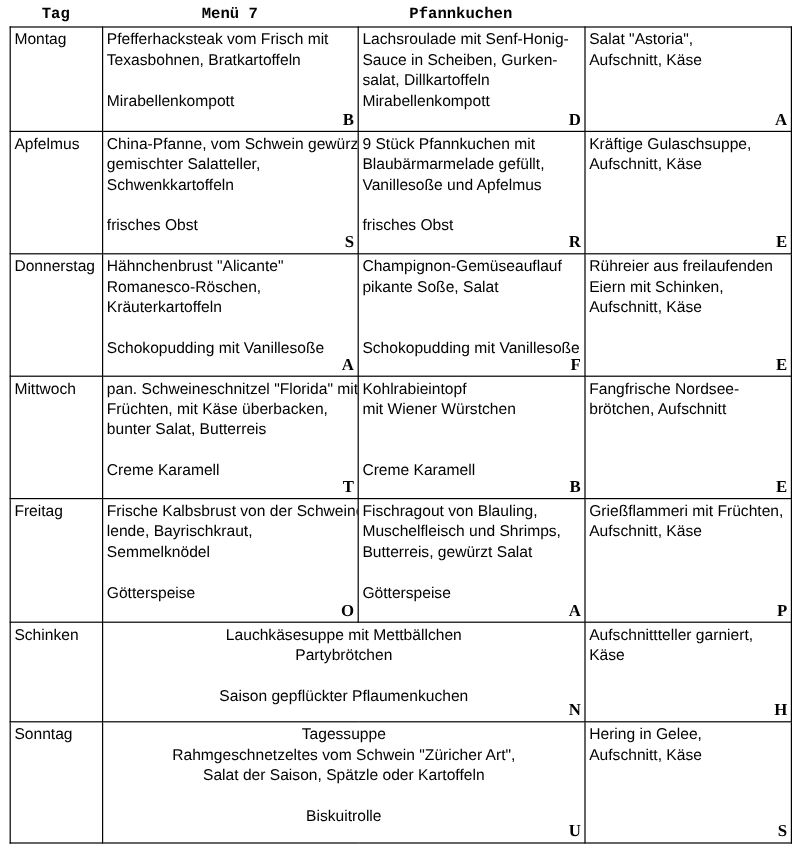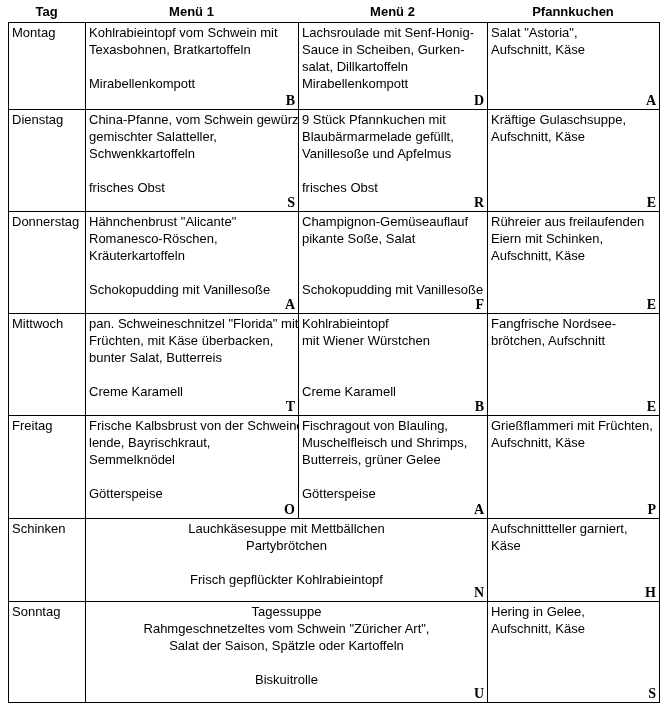--- a/index.html
+++ b/index.html
@@ -18,20 +18,21 @@
     position: relative;
     width: 665px;
     height: 711px;
     background: #ffffff;
   }
   .header-row {
     display: flex;
     margin-left: 8px;
     padding-top: 4px;
     height: 18px;
+    font-family: Liberation Mono, monospace;
   }
   .header-cell {
     font-weight: bold;
     text-align: center;
     font-size: 13px;
   }
   .hc1 { width: 77px; }
   .hc2 { width: 213px; }
   .hc3 { width: 189px; }
   .hc4 { width: 172px; }
@@ -78,58 +79,57 @@
   tr.h83  { height: 83px; }
   tr.h101 { height: 101px; }
 </style>
 </head>
 <body>
 
 <div class="page">
 
   <div class="header-row">
     <div class="header-cell hc1">Tag</div>
-    <div class="header-cell hc2">Menü 1</div>
-    <div class="header-cell hc3">Menü 2</div>
+    <div class="header-cell hc2">Menü 7</div>
     <div class="header-cell hc4">Pfannkuchen</div>
   </div>
 
   <table class="menu-table">
     <colgroup>
       <col style="width:77px">
       <col style="width:213px">
       <col style="width:189px">
       <col style="width:172px">
     </colgroup>
     <tbody>
       <tr class="h87">
         <td class="day-cell">Montag</td>
         <td class="menu-cell">
-          <div class="cell-text">Kohlrabieintopf vom Schwein mit
+          <div class="cell-text">Pfefferhacksteak vom Frisch mit
 Texasbohnen, Bratkartoffeln
 
 Mirabellenkompott</div>
           <div class="letter">B</div>
         </td>
         <td class="menu-cell">
           <div class="cell-text">Lachsroulade mit Senf-Honig-
 Sauce in Scheiben, Gurken-
 salat, Dillkartoffeln
 Mirabellenkompott</div>
           <div class="letter">D</div>
         </td>
         <td class="dinner-cell">
           <div class="cell-text">Salat "Astoria",
 Aufschnitt, Käse</div>
           <div class="letter">A</div>
         </td>
       </tr>
 
       <tr class="h102">
-        <td class="day-cell">Dienstag</td>
+        <td class="day-cell">Apfelmus</td>
         <td class="menu-cell">
           <div class="cell-text">China-Pfanne, vom Schwein gewürzt,
 gemischter Salatteller,
 Schwenkkartoffeln
 
 frisches Obst</div>
           <div class="letter">S</div>
         </td>
         <td class="menu-cell">
           <div class="cell-text">9 Stück Pfannkuchen mit
@@ -203,39 +203,39 @@
           <div class="cell-text">Frische Kalbsbrust von der Schweine-
 lende, Bayrischkraut,
 Semmelknödel
 
 Götterspeise</div>
           <div class="letter">O</div>
         </td>
         <td class="menu-cell">
           <div class="cell-text">Fischragout von Blauling,
 Muschelfleisch und Shrimps,
-Butterreis, grüner Gelee
+Butterreis, gewürzt Salat
 
 Götterspeise</div>
           <div class="letter">A</div>
         </td>
         <td class="dinner-cell">
           <div class="cell-text">Grießflammeri mit Früchten,
 Aufschnitt, Käse</div>
           <div class="letter">P</div>
         </td>
       </tr>
 
       <tr class="h83">
         <td class="day-cell">Schinken</td>
         <td class="menu-cell center" colspan="2">
           <div class="cell-text">Lauchkäsesuppe mit Mettbällchen
 Partybrötchen
 
-Frisch gepflückter Kohlrabieintopf</div>
+Saison gepflückter Pflaumenkuchen</div>
           <div class="letter">N</div>
         </td>
         <td class="dinner-cell">
           <div class="cell-text">Aufschnittteller garniert,
 Käse</div>
           <div class="letter">H</div>
         </td>
       </tr>
 
       <tr class="h101">

